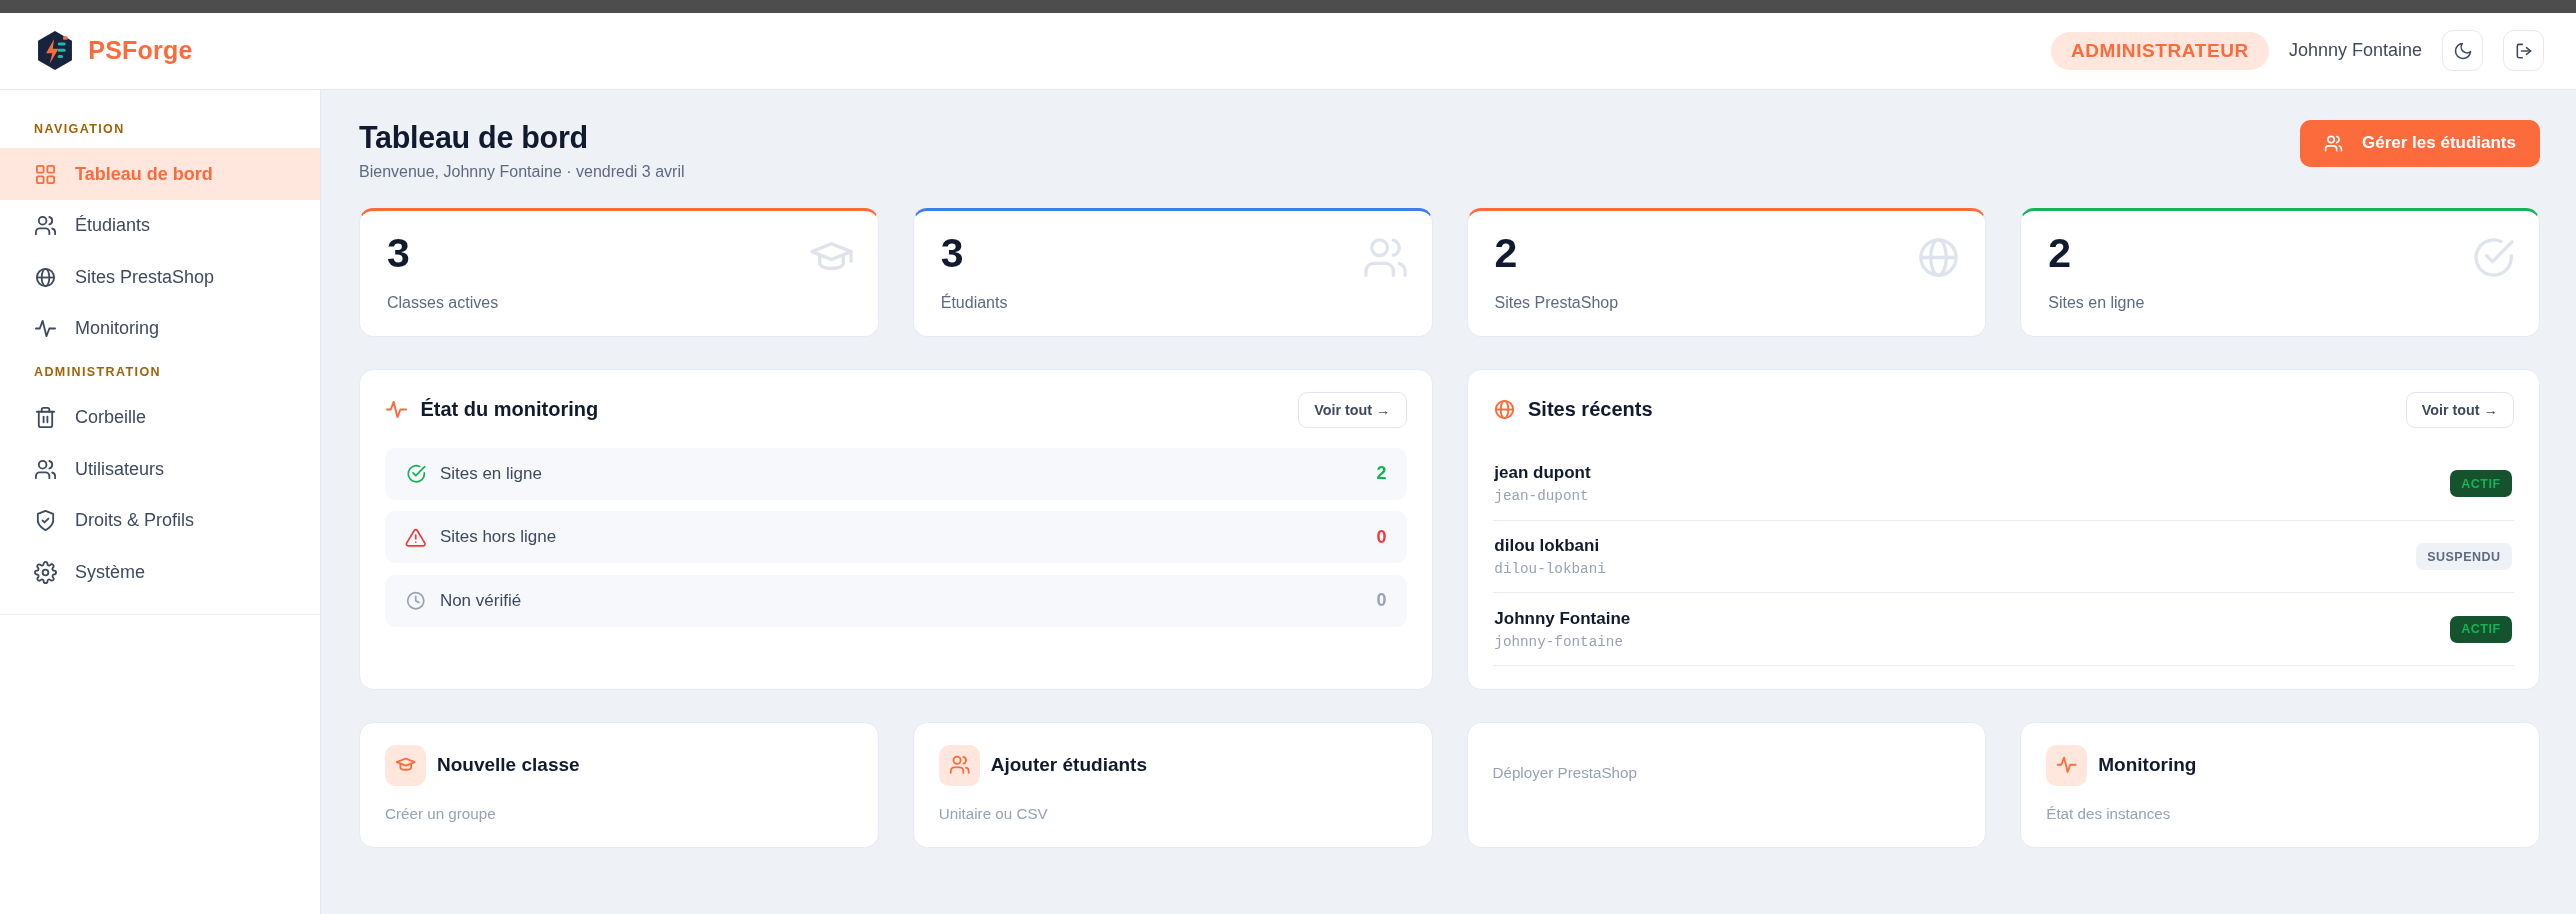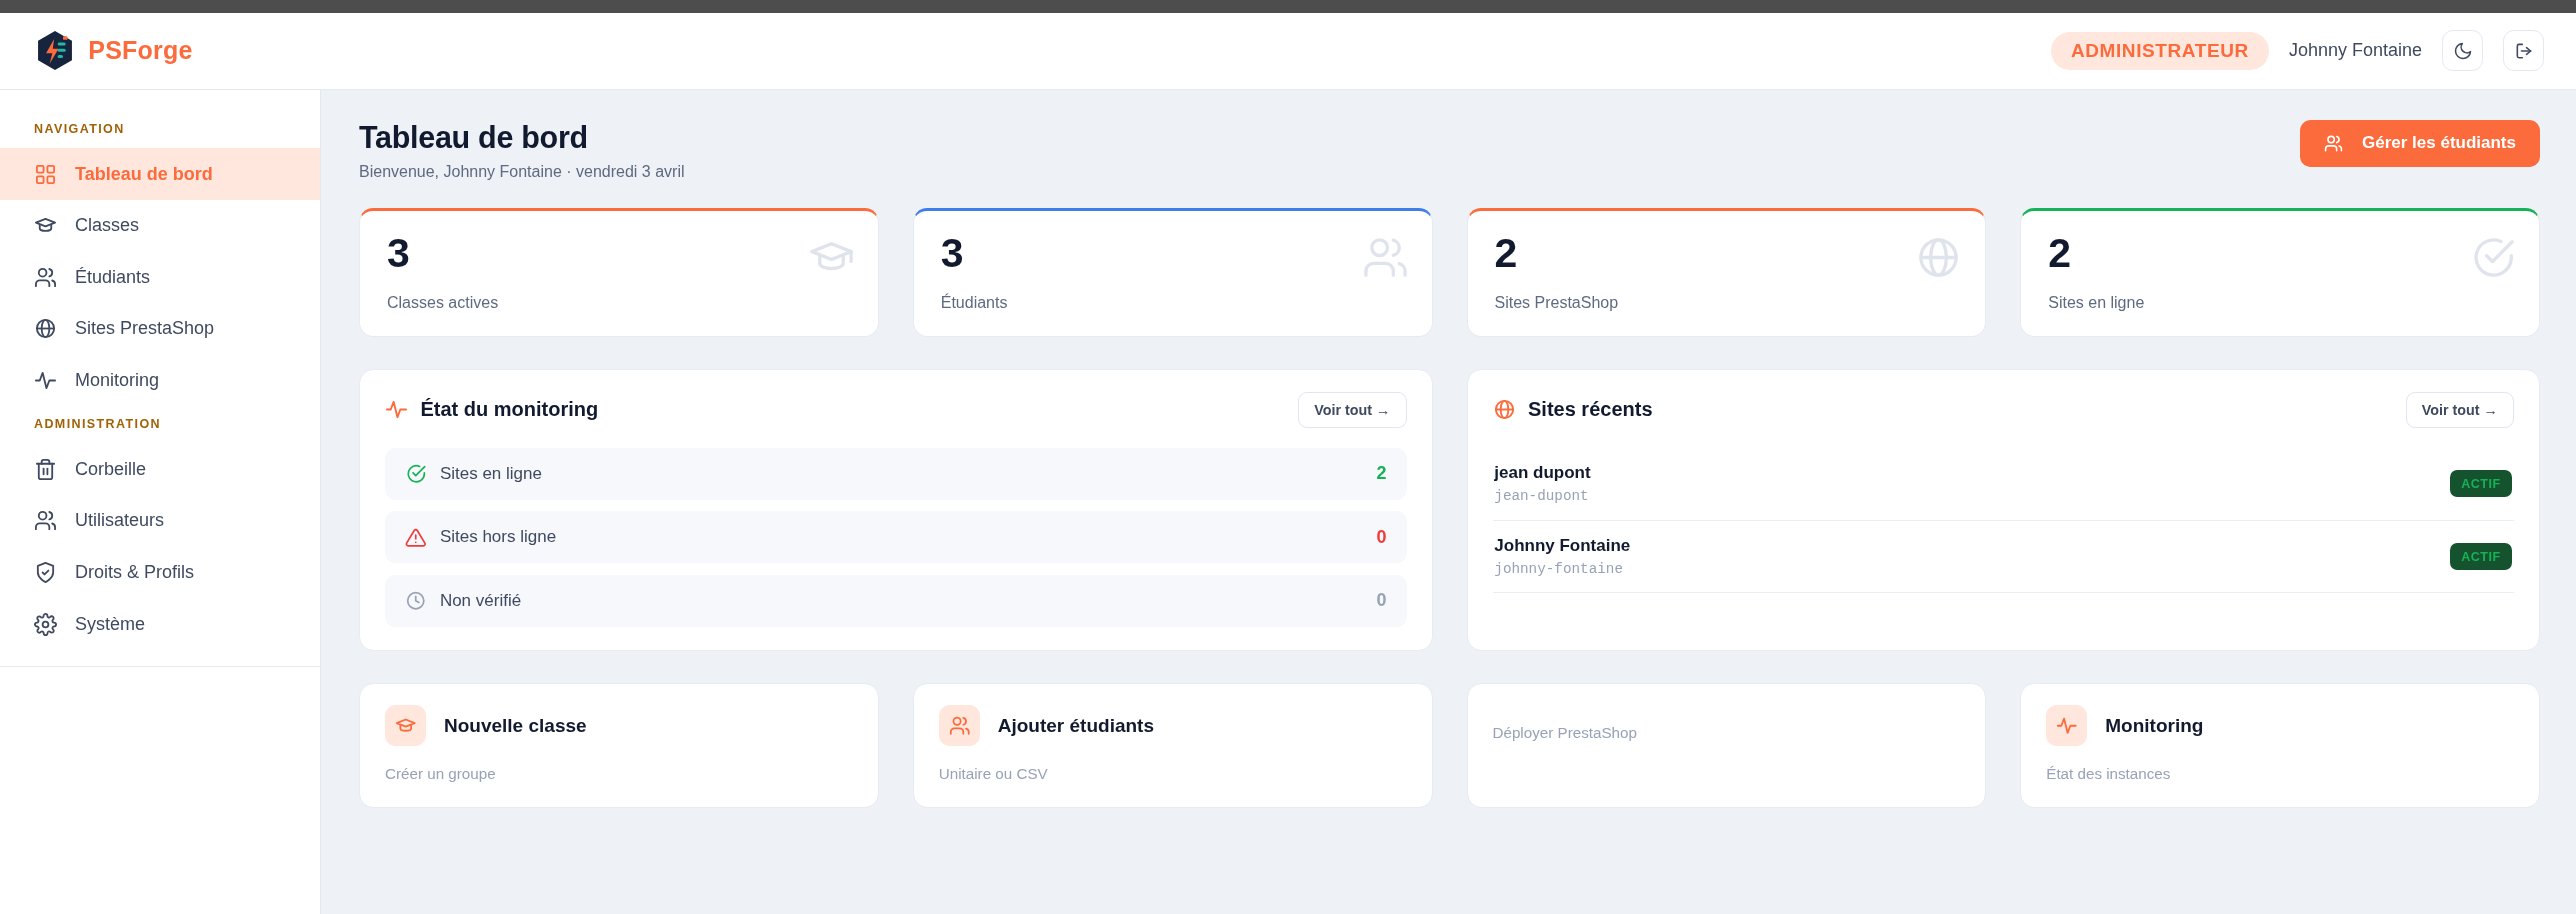--- a/index.html
+++ b/index.html
@@ -170,21 +170,21 @@
   }
   .status-actif { background: #14532d; color: #16b257; }
   .status-suspendu { background: #eef1f6; color: #5e6a82; }
   
   .actions-row { display: flex; gap: 34px; }
   .action-card {
     flex: 1; background: #fff;
     border: 0.9px solid #e6eaf2; border-radius: 14.3px;
     padding: 21.5px 25px 25px; cursor: pointer; min-width: 0;
   }
-  .action-top { display: flex; align-items: center; gap: 18px; }
+  .action-top { display: flex; align-items: center; gap: 11px; }
   .action-ico-box {
     width: 41px; height: 41px; border-radius: 10.8px;
     background: #ffe7dd; color: #fb6b3c;
     display: flex; align-items: center; justify-content: center;
     flex-shrink: 0;
   }
   .action-ico-box .ico { width: 21.5px; height: 21.5px; display:block; }
   .action-title { font-size: 19px; font-weight: bold; color: #111a2e; }
   .action-sub { font-size: 15.2px; color: #97a2b7; margin-top: 19px; }
 </style>
@@ -234,27 +234,20 @@
       <div class="nav-item active">
         <svg class="ico" viewBox="0 0 24 24" fill="none" stroke="currentColor" stroke-width="1.9">
           <rect x="3" y="3" width="7" height="7" rx="1.2"></rect>
             <rect x="14" y="3" width="7" height="7" rx="1.2"></rect>
           <rect x="3" y="14" width="7" height="7" rx="1.2"></rect>
             <rect x="14" y="14" width="7" height="7" rx="1.2"></rect>
         </svg>
         <span>Tableau de bord</span>
       </div>
 
-      <div class="nav-item">
-        <svg class="ico" viewBox="0 0 24 24" fill="none" stroke="currentColor" stroke-width="1.9" stroke-linecap="round" stroke-linejoin="round">
-          <path d="M22 9 12 5 2 9l10 4 10-4z"></path>
-            <path d="M6 11v4c0 1.4 2.7 2.6 6 2.6s6-1.2 6-2.6v-4"></path>
-        </svg>
-        <span>Classes</span>
-      </div>
 
       <div class="nav-item">
         <svg class="ico" viewBox="0 0 24 24" fill="none" stroke="currentColor" stroke-width="1.9" stroke-linecap="round" stroke-linejoin="round">
           <path d="M16 21v-2a4 4 0 0 0-4-4H6a4 4 0 0 0-4 4v2"></path>
             <circle cx="9" cy="7" r="4"></circle>
           <path d="M22 21v-2a4 4 0 0 0-3-3.87"></path>
             <path d="M16 3.13a4 4 0 0 1 0 7.75"></path>
         </svg>
         <span>Étudiants</span>
       </div>
@@ -441,20 +434,27 @@
           </div>
 
           <div class="site-row">
             <div>
               <div class="site-name">jean dupont</div>
               <div class="site-slug">jean-dupont</div>
             </div>
             <span class="status-badge status-actif">ACTIF</span>
           </div>
 
+          <div class="site-row">
+            <div>
+              <div class="site-name">dilou lokbani</div>
+              <div class="site-slug">dilou-lokbani</div>
+            </div>
+            <span class="status-badge status-suspendu">SUSPENDU</span>
+          </div>
 
           <div class="site-row">
             <div>
               <div class="site-name">Johnny Fontaine</div>
               <div class="site-slug">johnny-fontaine</div>
             </div>
             <span class="status-badge status-actif">ACTIF</span>
           </div>
         </div>
       </section>

